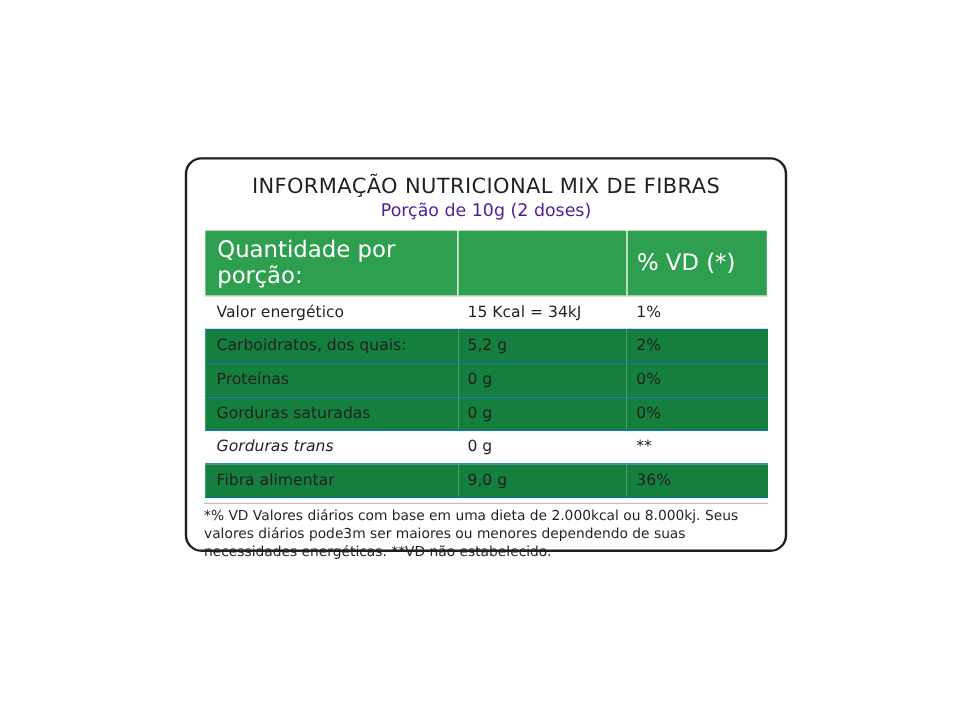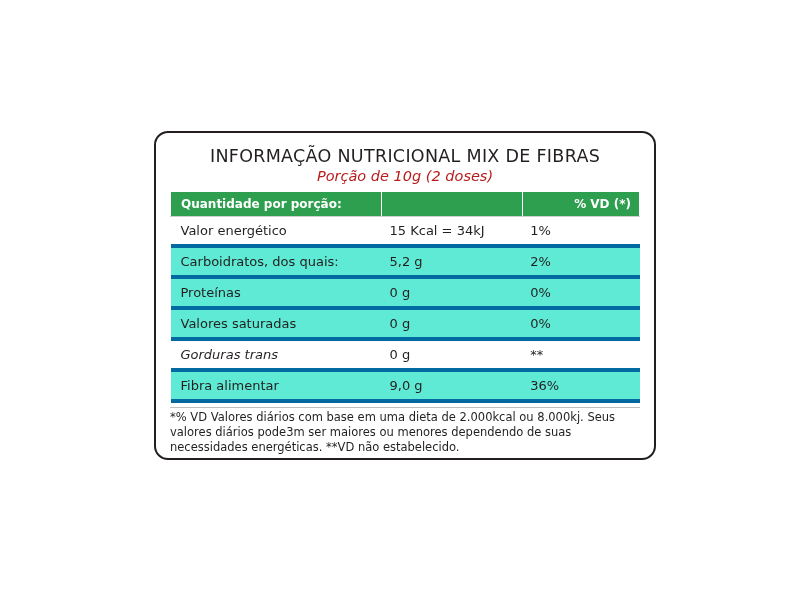--- a/index.html
+++ b/index.html
@@ -36,65 +36,64 @@
     text-align: center;
     font-size: 17.5px;
     letter-spacing: 0.3px;
     color: #231f20;
     margin-top: 3px;
     white-space: nowrap;
   }
   .subtitle {
     text-align: center;
     font-size: 14.5px;
-    color: #b91c1c;
+    color: #4c1d95;
     margin-top: 2px;
     margin-bottom: 7px;
-    font-style: italic;
   }
   table.nutri {
     width: 100%;
     border-collapse: collapse;
     table-layout: fixed;
     font-size: 13px;
   }
   table.nutri col.c1 { width: 45%; }
   table.nutri col.c2 { width: 30%; }
   table.nutri col.c3 { width: 25%; }
 
   table.nutri thead th {
     background: #2e9e4f;
     color: #ffffff;
-    font-weight: bold;
-    font-size: 12px;
+    font-weight: normal;
+    font-size: 19px;
     padding: 5px 8px;
     border: 1px solid #ffffff;
     border-bottom: 1px solid #cfcfcf;
   }
   table.nutri thead th.left {
     text-align: left;
     padding-left: 10px;
   }
   table.nutri thead th.center {
-    text-align: right;
+    text-align: left;
   }
   table.nutri tbody td {
     padding: 4px 8px;
-    border-bottom: 4px solid #0369a1;
+    border-bottom: 1px solid #0369a1;
     height: 19px;
   }
   table.nutri tbody td.name {
     text-align: left;
     padding-left: 10px;
   }
   table.nutri tbody td.val,
   table.nutri tbody td.vd {
   }
   table.nutri tbody tr.shaded td {
-    background: #5eead4;
+    background: #15803d;
   }
   table.nutri tbody tr.plain td {
     background: #ffffff;
   }
   td.name.indent {
     padding-left: 48px;
   }
   .ital { font-style: italic; }
   .footnote {
     margin-top: 2px;
@@ -140,21 +139,21 @@
           <td class="name">Carboidratos,  dos quais:</td>
           <td class="val">5,2 g</td>
           <td class="vd">2%</td>
         </tr>
         <tr class="shaded">
           <td class="name">Proteínas</td>
           <td class="val">0 g</td>
           <td class="vd">0%</td>
         </tr>
         <tr class="shaded">
-          <td class="name">Valores saturadas</td>
+          <td class="name">Gorduras saturadas</td>
           <td class="val">0 g</td>
           <td class="vd">0%</td>
         </tr>
         <tr class="plain">
           <td class="name ital">Gorduras trans</td>
           <td class="val">0 g</td>
           <td class="vd">**</td>
         </tr>
         <tr class="shaded">
           <td class="name">Fibra alimentar</td>

